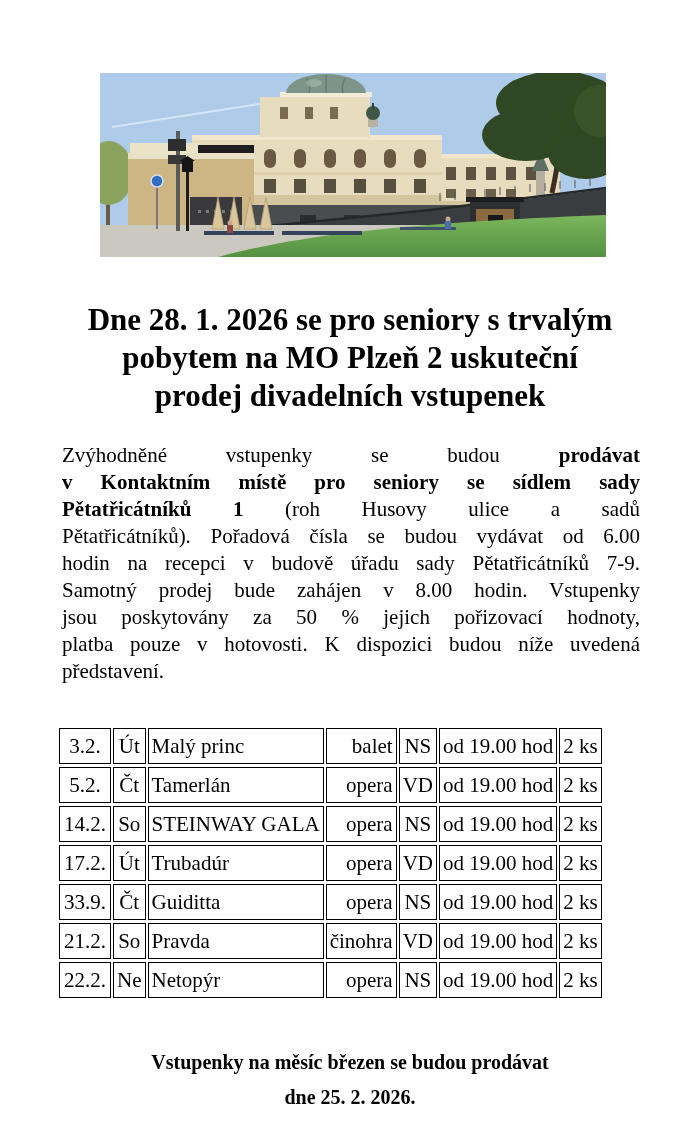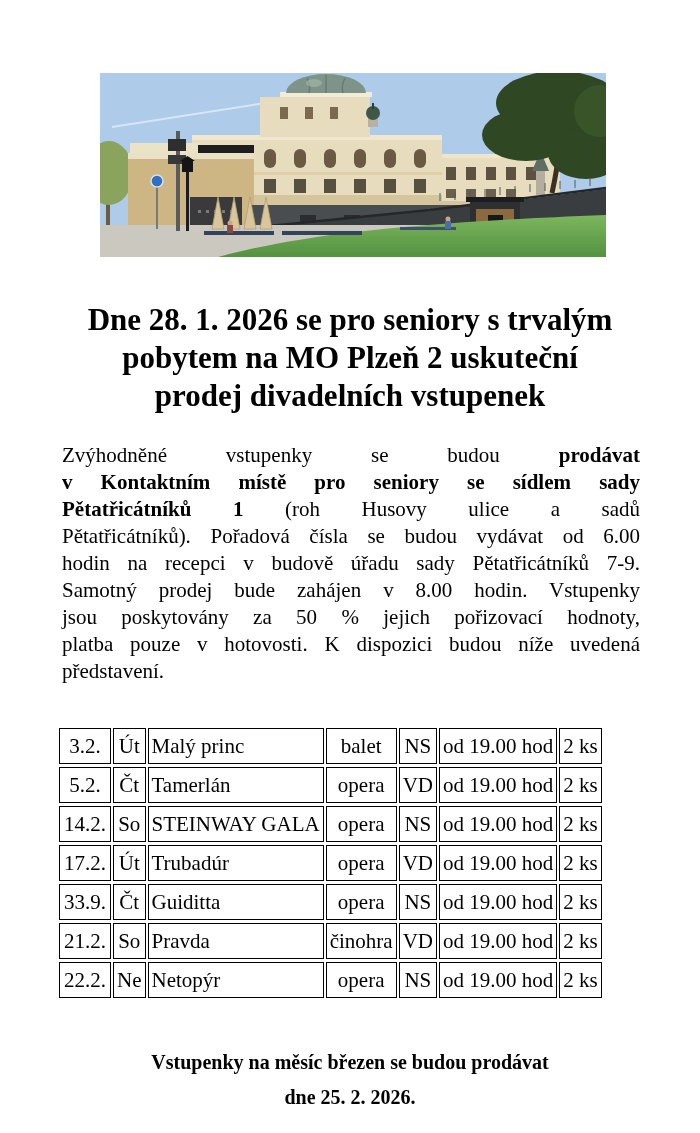--- a/index.html
+++ b/index.html
@@ -27,21 +27,21 @@
     border-collapse:separate; border-spacing:2px 3px;
     font-size:21px; line-height:26px;
   }
   table.perf td {
     border:1px solid #000; padding:4px 3px; white-space:nowrap;
     vertical-align:middle;
   }
   td.col-date  { width:52px;  text-align:center; }
   td.col-day   { width:28px;  text-align:center; }
   td.col-title { width:156px; text-align:left; padding-left:6px;margin-top:30px; }
-  td.col-genre { width:58px;  text-align:center; }
+  td.col-genre { width:58px;  text-align:right; }
   td.col-venue { width:38px;  text-align:center; }
   td.col-time  { width:104px; text-align:center; padding-left:5px; }
   td.col-qty   { width:36px;  text-align:right; }
 
   .footer-title {
     margin:44px 20px 0 20px;
     font-weight:bold; font-size:20px; line-height:35px; text-align:center;
   }
 </style>
 </head>

